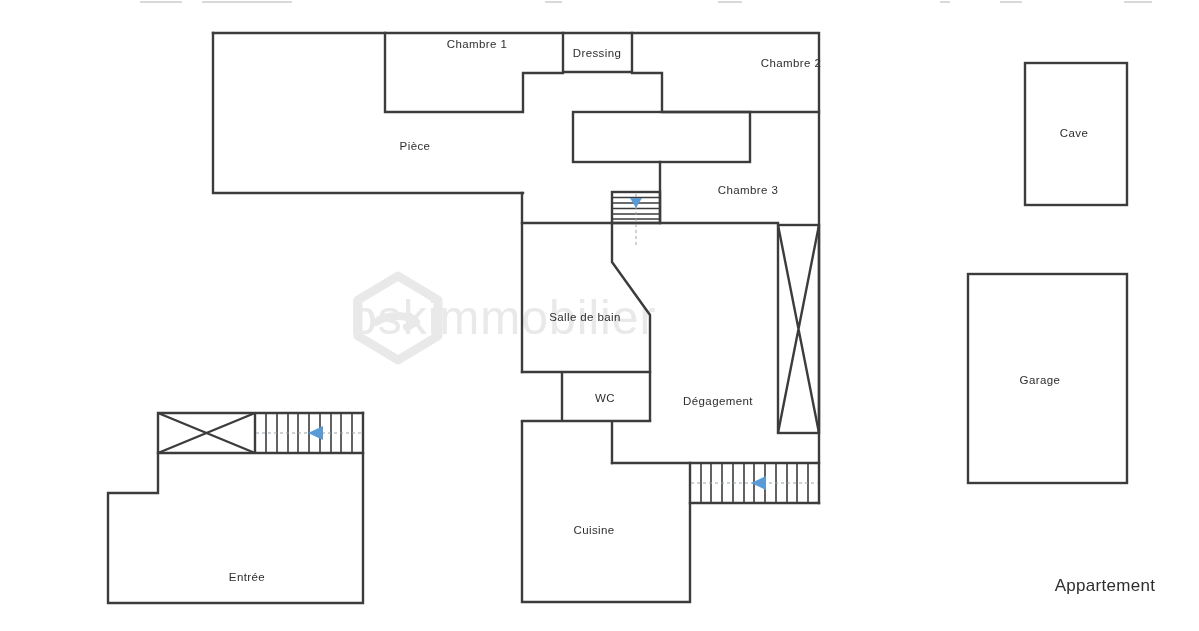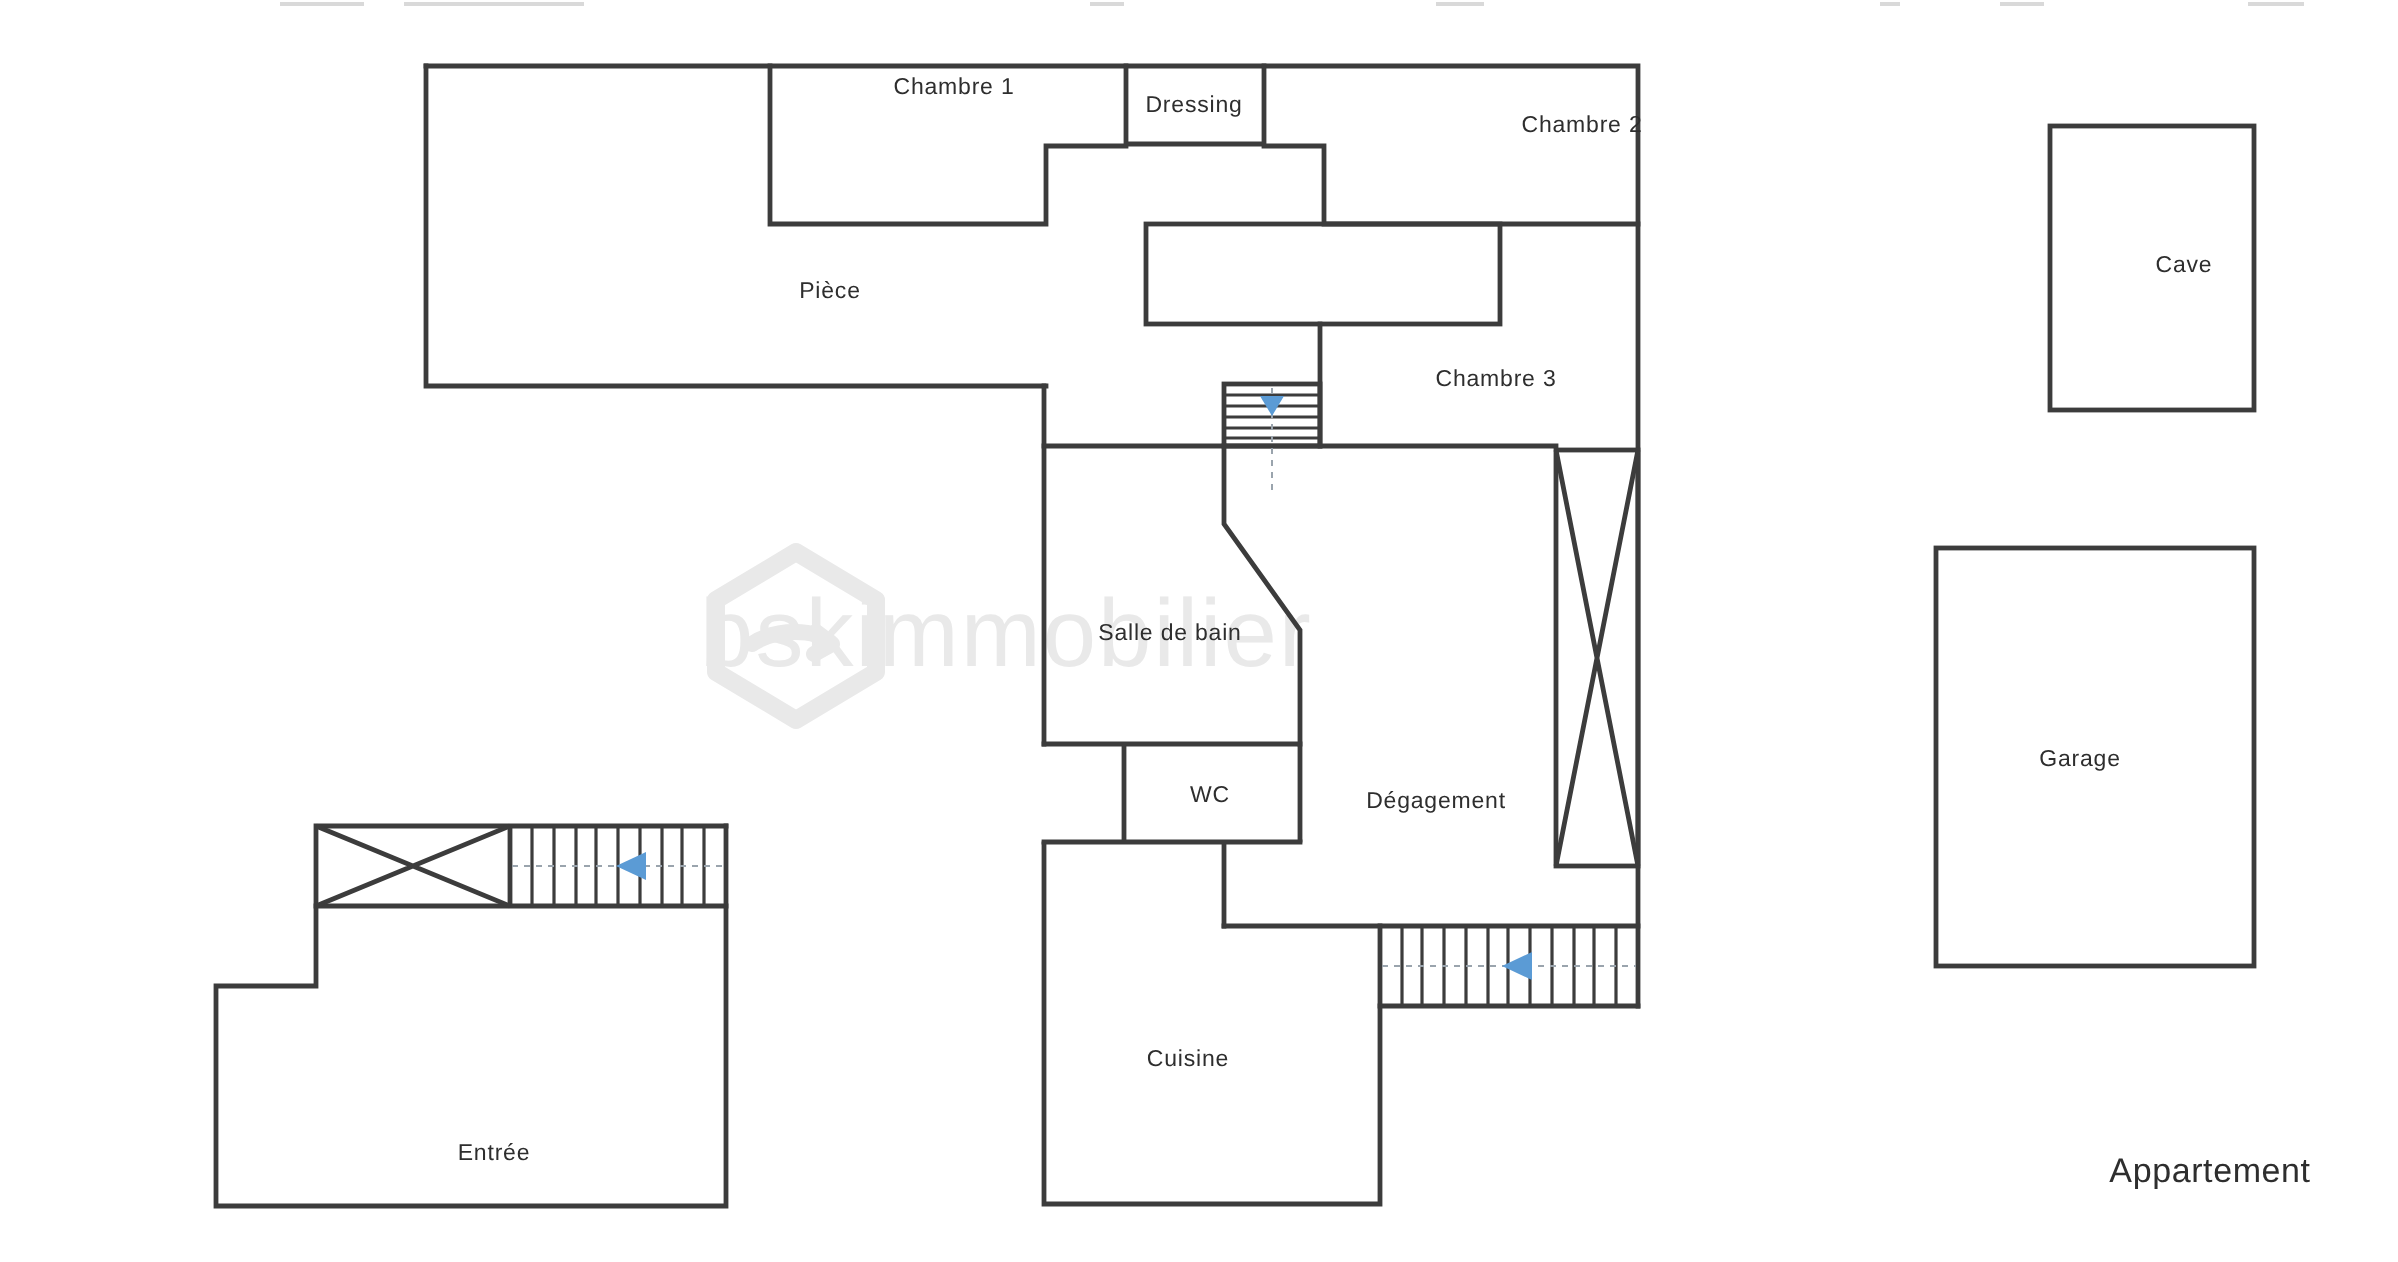--- a/index.html
+++ b/index.html
@@ -32,21 +32,21 @@
   .lbl-piece{left:387px;top:146px;margin-left:28px;}
   .lbl-chambre1{left:457px;top:44px;padding-left:40px;}
   .lbl-dressing{left:597px;top:53px;}
   .lbl-chambre2{left:743px;top:63px;margin-left:48px;}
   .lbl-chambre3{left:748px;top:190px;}
   .lbl-sdb{left:585px;top:317px;}
   .lbl-wc{left:605px;top:398px;text-align:center;}
   .lbl-degagement{left:718px;top:401px;}
   .lbl-cuisine{left:594px;top:530px;}
   .lbl-entree{left:247px;top:529px;margin-top:48px;}
-  .lbl-cave{left:1074px;top:133px;margin-left:18px;}
+  .lbl-cave{left:1074px;top:133px;}
   .lbl-garage{left:1040px;top:380px;text-align:center;}
   .lbl-appartement{left:1105px;top:586px;}
   
   .watermark{
     position:absolute;left:350px;top:270px;width:520px;height:96px;
     display:flex;align-items:center;gap:26px;
     pointer-events:none;
   }
   .watermark-text{
     font-size:48px;

